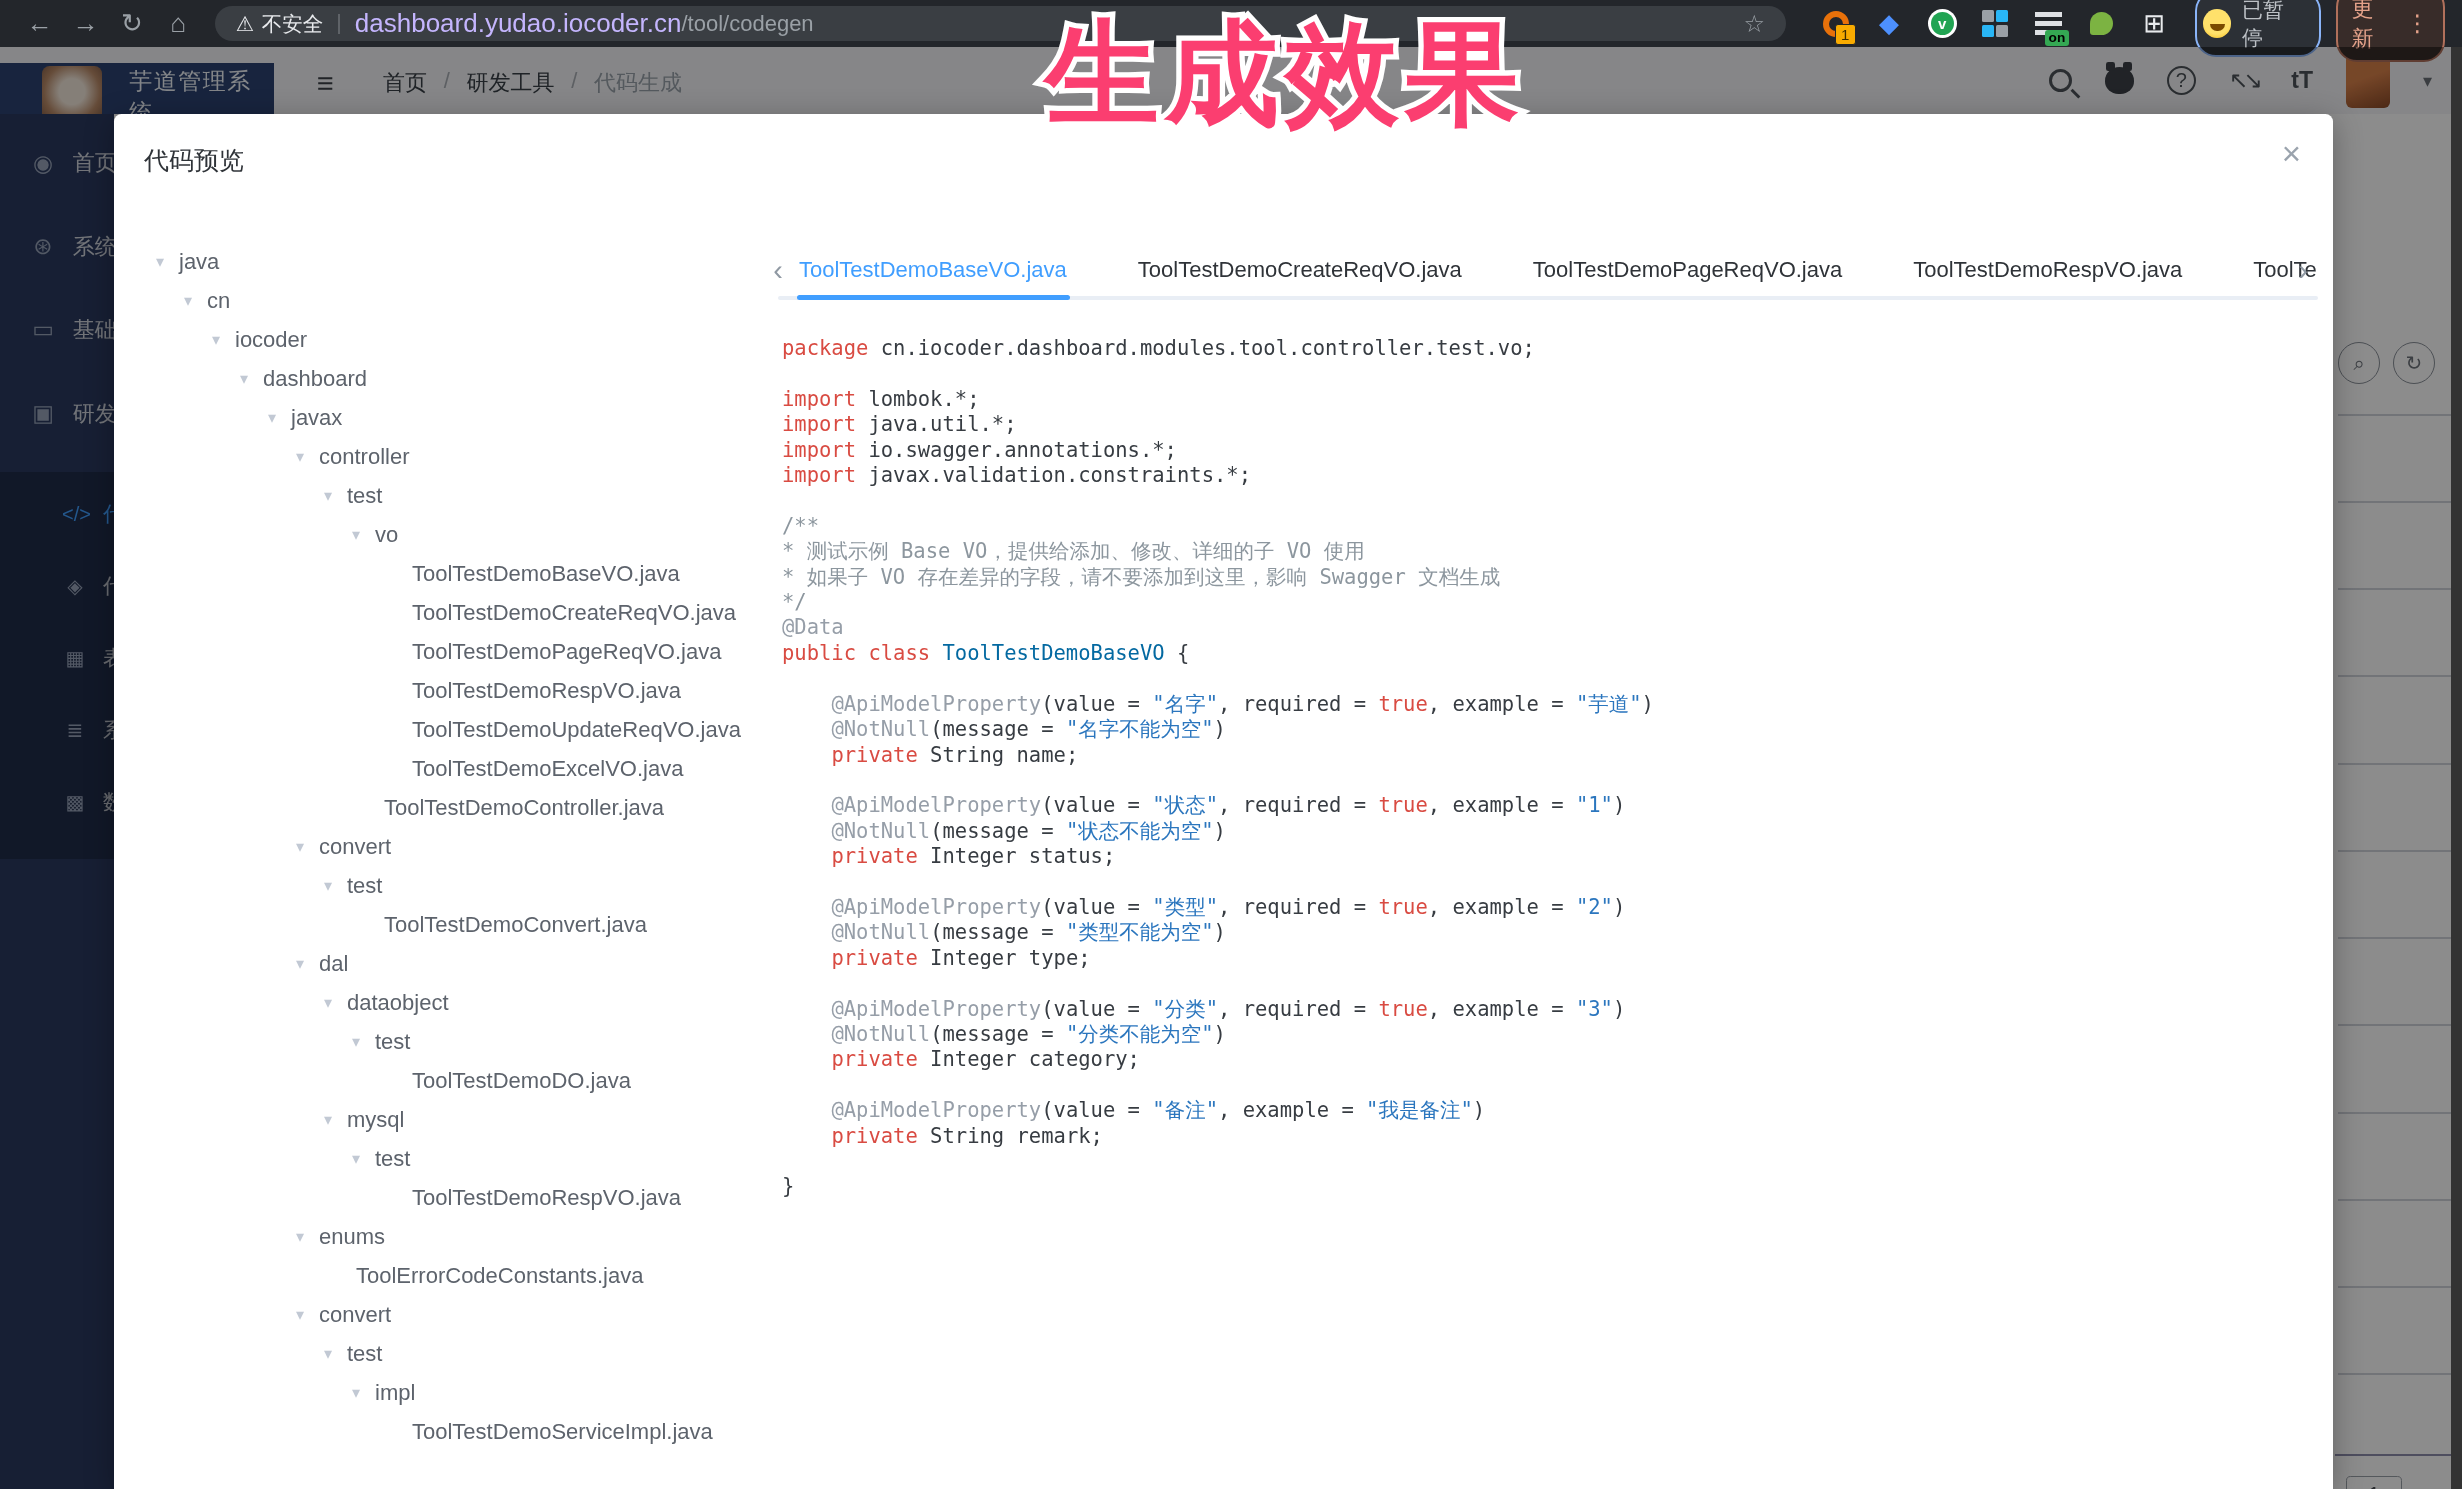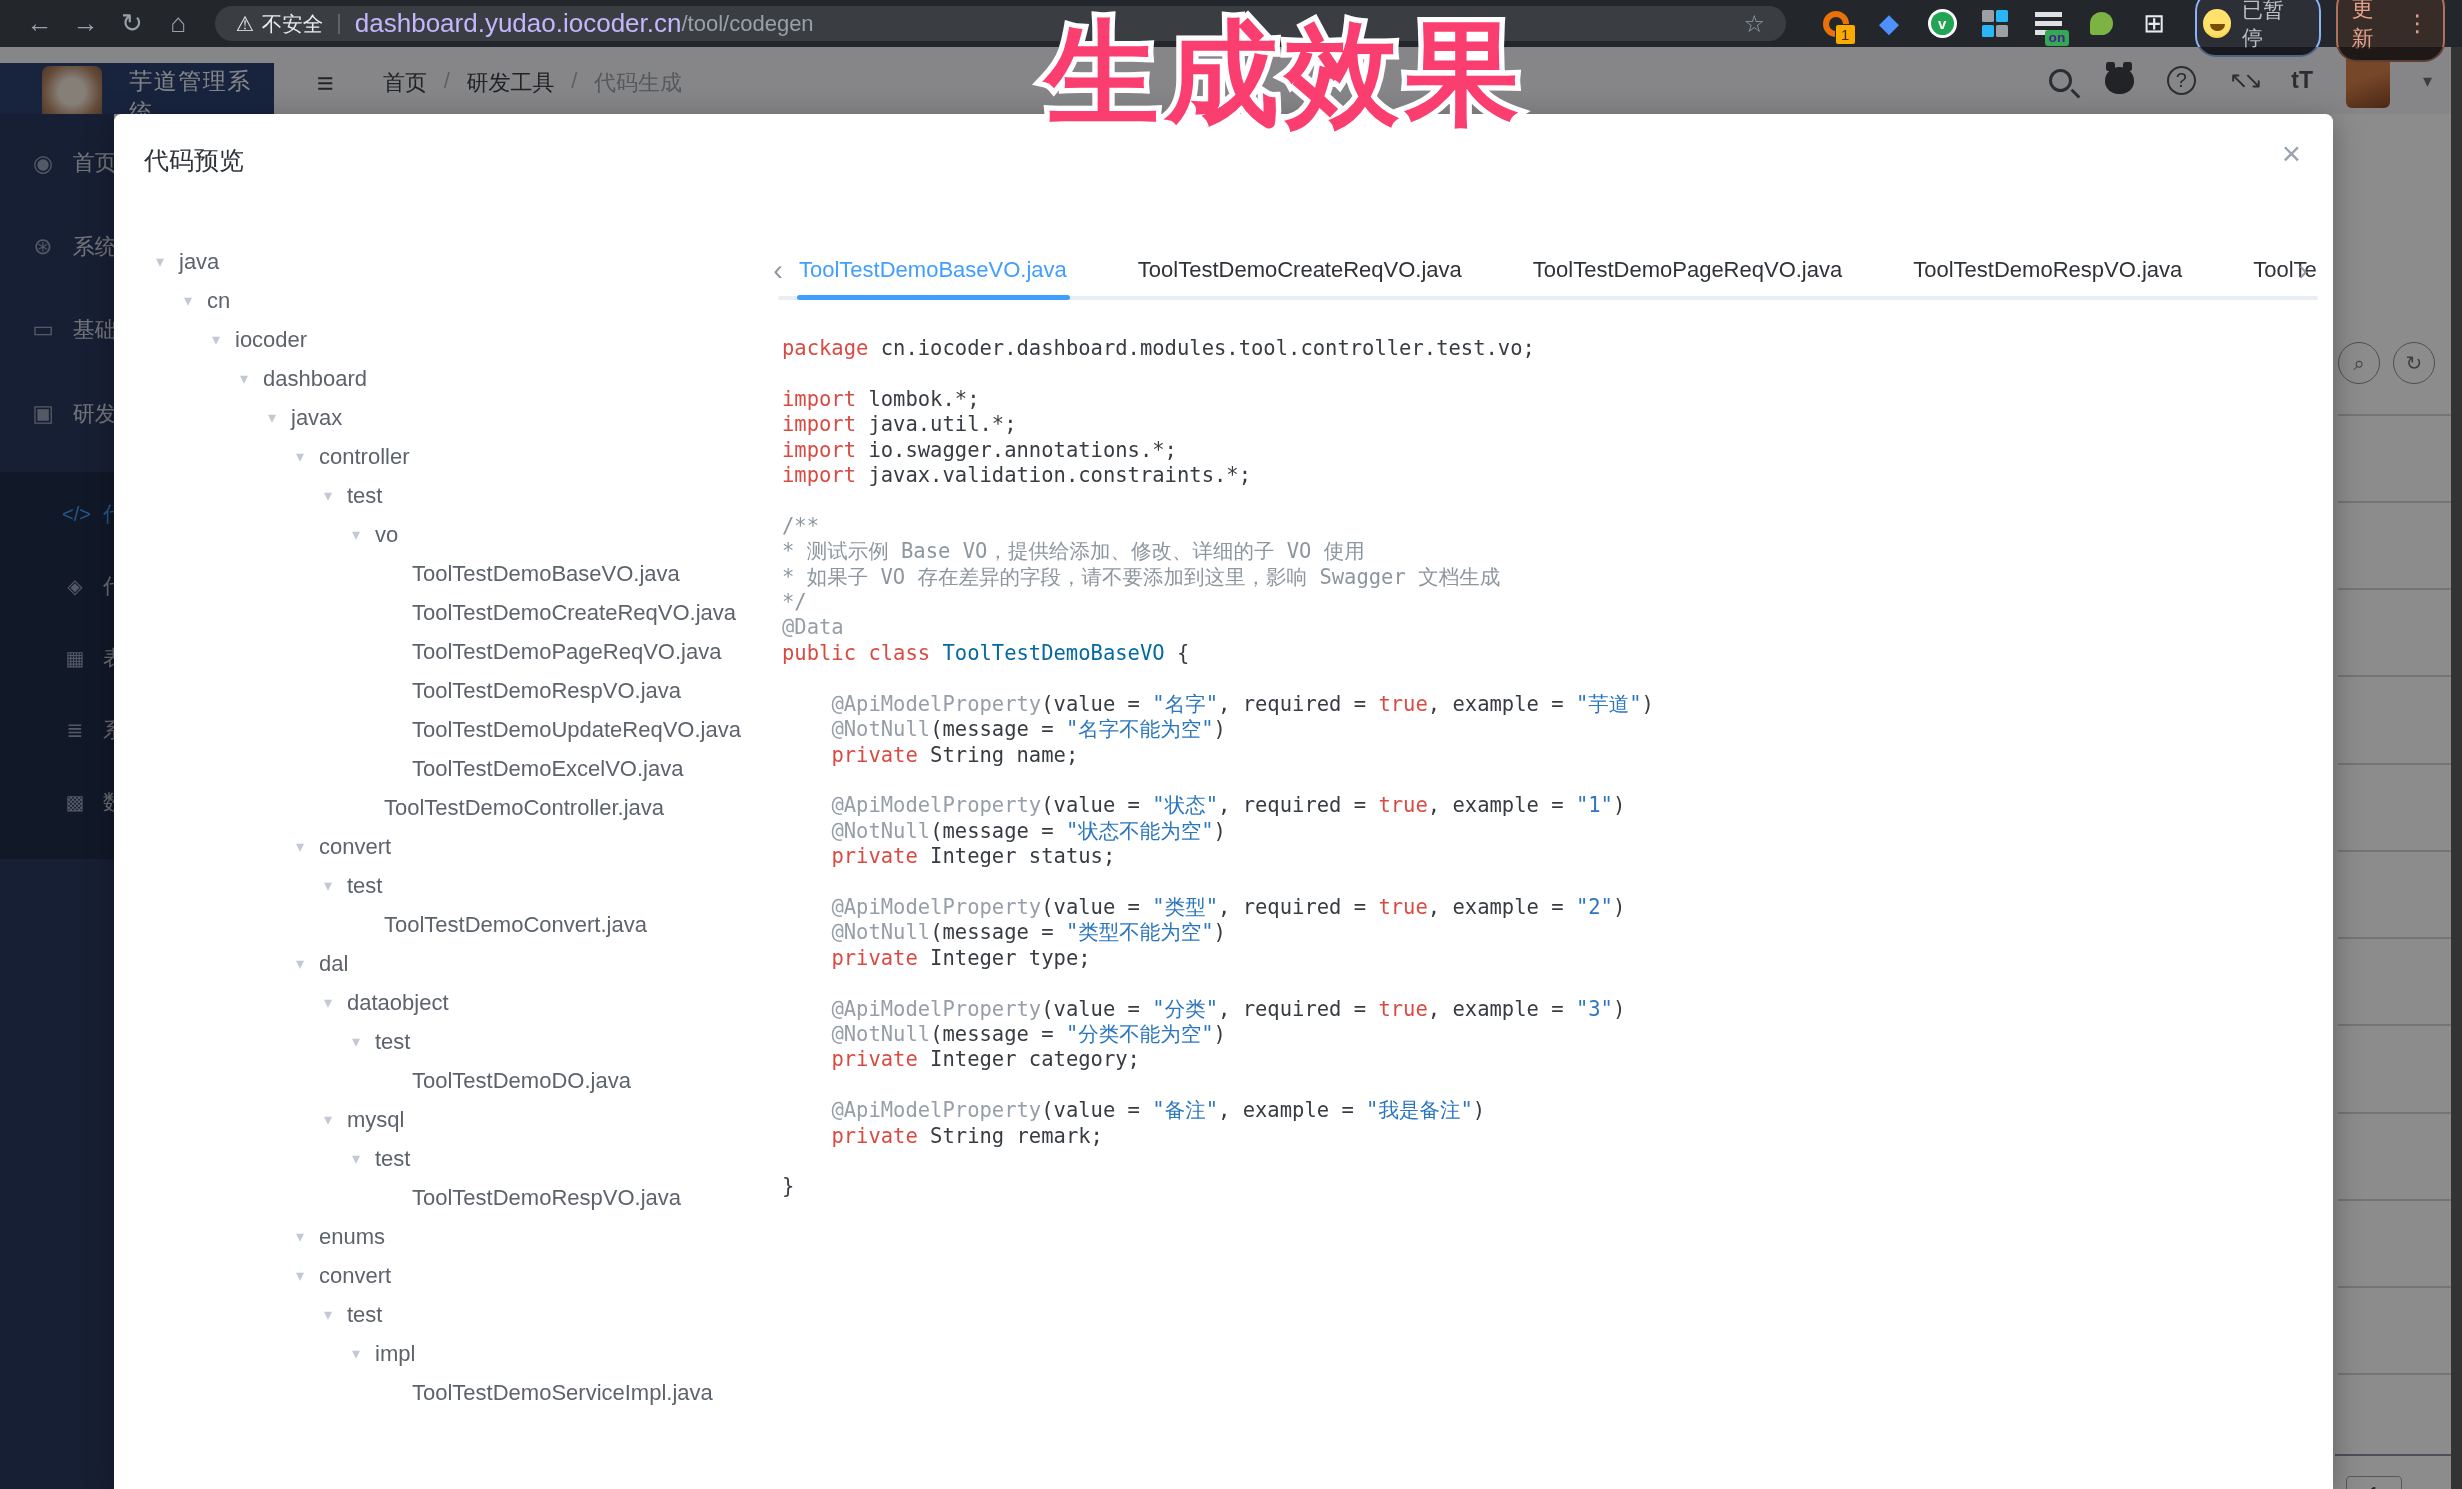--- a/index.html
+++ b/index.html
@@ -24,21 +24,21 @@
   .donut { width:26px; height:26px; border:6.8px solid #e8710a; border-radius:50%; }
   .badge1 { position:absolute; right:-4.6px; bottom:-6px; background:#f9ab00; color:#3c2b00; font-size:15px;
     padding:0.8px 5.3px; border-radius:3px; border:1.5px solid #23262b; }
   .gem { color:#4d90fe; font-size:26px; }
   .vcirc { width:29px; height:29px; border-radius:50%; background:#fff; display:flex; align-items:center; justify-content:center; }
   .vcirc i { width:23px; height:23px; border-radius:50%; background:#21a453; color:#fff; font-style:normal; font-size:15px;
     display:flex; align-items:center; justify-content:center; font-weight:bold; }
   .sq { display:grid; grid-template-columns:12px 12px; grid-template-rows:12px 12px; gap:2.3px; }
   .sq i { background:#9aa0a6; border-radius:1.5px; } .sq i.b { background:#29b6f6; }
   .listic { width:27px; height:23px; background:repeating-linear-gradient(#dfe1e5 0 4.6px, transparent 4.6px 9px); }
-  .onbadge { position:absolute; right:-6px; bottom:-7.6px; background:#34a853; color:#4c1d95; font-size:13.7px;
+  .onbadge { position:absolute; right:-6px; bottom:-7.6px; background:#34a853; color:#000000; font-size:13.7px;
     padding:0.8px 3.8px; border-radius:3px; font-weight:bold; }
   .plant { width:23px; height:23px; border-radius:50% 50% 50% 3px; background:#7cb342; }
   .puzzle { color:#e8eaed; font-size:26px; }
   .paused-pill { margin-left:26px; display:flex; align-items:center; gap:10.6px; border:2.3px solid #8ab4f8;
     border-radius:21px; background:#2c3036; padding:3.8px 15px 3.8px 6px; cursor:pointer; }
   .emoji { width:29px; height:29px; border-radius:50%; background:radial-gradient(circle at 50% 40%, #ffe16b 60%, #f5b80f); position:relative; }
   .emoji::after { content:""; position:absolute; left:6.8px; top:15px; width:15px; height:6.8px; border-radius:0 0 9px 9px; background:#7a4b00; }
   .paused-label { color:#bdc1c6; font-size:21px; }
   .update-pill { margin-left:15px; display:flex; align-items:center; gap:12px; border:2.3px solid #b0705b;
     border-radius:21px; background:#382c29; padding:6px 13.7px; cursor:pointer; }
@@ -382,20 +382,23 @@
             <span class="tree-caret">▾</span>
             <span>test</span>
           </div>
           <div class="tree-row" style="padding-left: 256px;">
             <span>ToolTestDemoRespVO.java</span>
           </div>
           <div class="tree-row" style="padding-left: 140px;">
             <span class="tree-caret">▾</span>
             <span>enums</span>
           </div>
+          <div class="tree-row" style="padding-left: 200px;">
+            <span>ToolErrorCodeConstants.java</span>
+          </div>
           <div class="tree-row" style="padding-left: 140px;">
             <span class="tree-caret">▾</span>
             <span>convert</span>
           </div>
           <div class="tree-row" style="padding-left: 168px;">
             <span class="tree-caret">▾</span>
             <span>test</span>
           </div>
           <div class="tree-row" style="padding-left: 196px;">
             <span class="tree-caret">▾</span>

